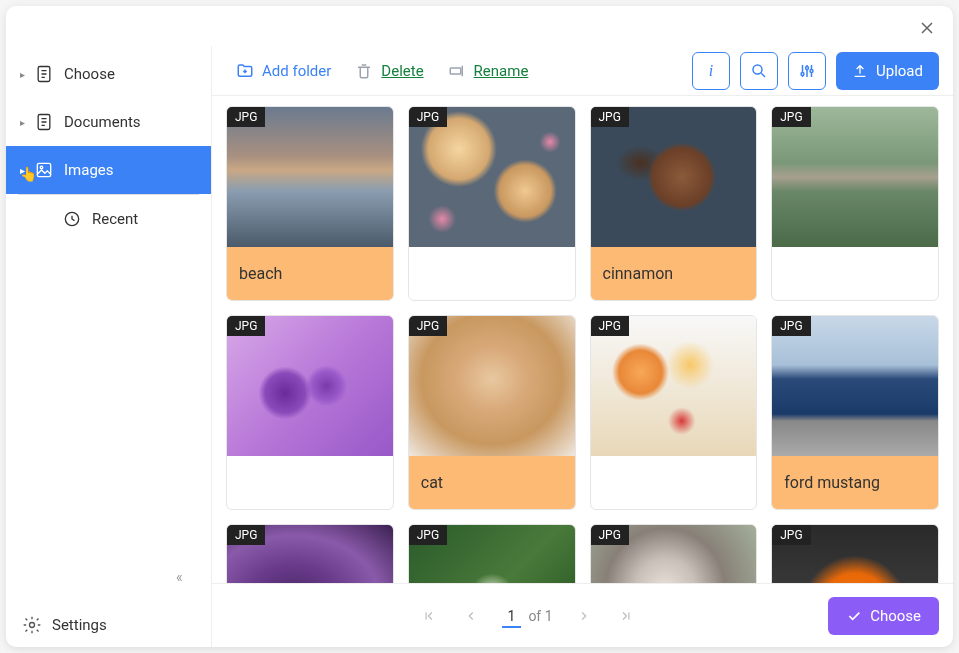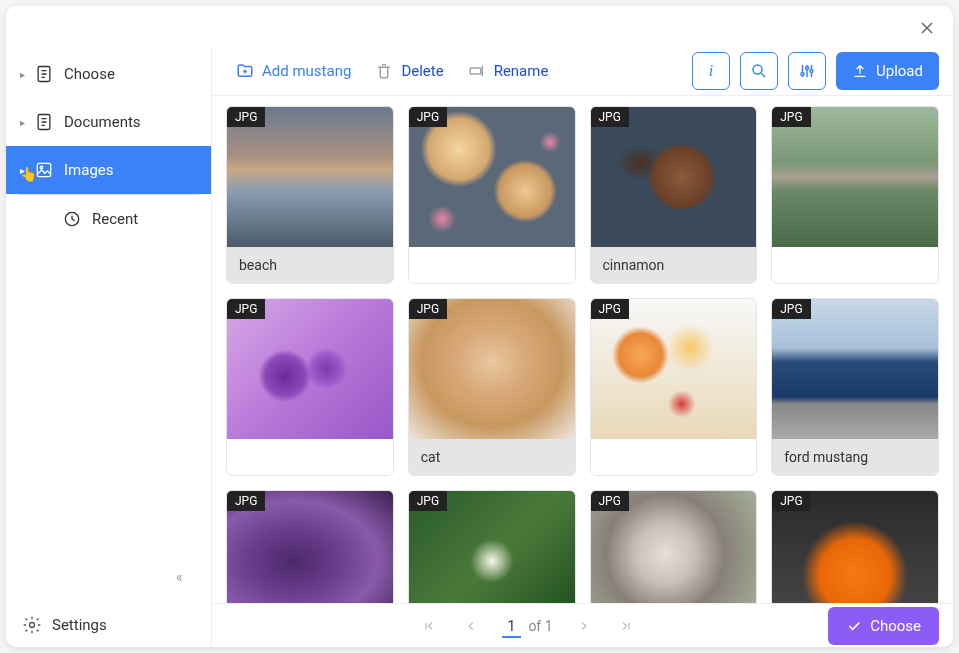--- a/index.html
+++ b/index.html
@@ -14,32 +14,32 @@
 .tree-item .caret { width:10px; font-size:10px; color:#888; margin-right:4px; }
 .tree-item.active .caret { color:#fff; }
 .tree-item .ticon { width:20px; height:20px; margin-right:10px; display:flex; align-items:center; justify-content:center; }
 .tree-item.indent { padding-left:30px; border-top:1px solid #ddd; margin:0 12px;text-align:center; }
 .sb-footer { padding:12px 16px; }
 .collapse { color:#999; font-size:14px; padding:10px 0 18px 170px; cursor:pointer; }
 .settings-row { display:flex; align-items:center; gap:10px; color:#333; font-size:15px; cursor:pointer; }
 .main { flex:1; display:flex; flex-direction:column; overflow:hidden; }
 .toolbar { display:flex; align-items:center; height:50px; padding:0 14px; border-bottom:1px solid #eee; gap:4px; }
 .tbtn { display:flex; align-items:center; gap:8px; padding:6px 10px; border-radius:6px; cursor:pointer; font-size:15px; color:#3b82f6; }
-.tbtn.disabled { color:#1d4ed8; cursor:default; }
+.tbtn.disabled { color:#15803d; cursor:default;text-decoration:underline; }
 .tbtn .bicon { width:18px; height:18px; display:flex; align-items:center; justify-content:center; }
 .spacer { flex:1; }
 .sqbtn { width:38px; height:38px; border:1.5px solid #3b82f6; border-radius:6px; display:flex; align-items:center; justify-content:center; color:#3b82f6; cursor:pointer; margin-left:6px; font-weight:500; }
 .upload-btn { height:38px; padding:16px 16px; background:#3b82f6; color:#fff; border-radius:6px; display:flex; align-items:center; gap:8px; cursor:pointer; margin-left:6px; font-size:15px; }
 .grid-wrap { flex:1; overflow-y:auto; padding:10px 14px 0 14px; }
 .grid { display:grid; grid-template-columns:repeat(4,1fr); gap:14px; }
 .card { border:1px solid #e5e5e5; border-radius:6px; overflow:hidden; cursor:pointer; background:#fff; }
 .thumb { height:140px; position:relative; display:flex; align-items:center; justify-content:center; }
 .badge { position:absolute; top:0; left:0; background:#222; color:#fff; font-size:12px; padding:3px 8px; }
-.caption { padding:10px 12px; font-size:14px; color:#333; background:#e5e5e5; }
-.footer { height:44px; border-top:1px solid #eee; display:flex; align-items:center; padding:0 14px; }
+.caption { padding:17px 12px; font-size:16px; color:#333; background:#fdba74; }
+.footer { height:64px; border-top:1px solid #eee; display:flex; align-items:center; padding:0 14px; }
 .pager { flex:1; display:flex; align-items:center; justify-content:center; gap:20px; color:#888; font-size:14px; }
 .pager .pg { cursor:pointer; padding:4px; }
 .pager .pgnum { color:#333; border-bottom:2px solid #3b82f6; padding:0 6px 2px; }
 .choose { background:#8b5cf6; color:#fff; height:38px; padding:0 18px; border-radius:6px; display:flex; align-items:center; gap:8px; cursor:pointer; font-size:15px; }
 svg { display:block; }
 .cursor-hand { position:absolute; left:14px; top:160px; font-size:14px; pointer-events:none; }
 
 
 .th-beach { background:linear-gradient(180deg,#6b7a8f 0%,#a89080 35%,#c9a884 45%,#8a9db0 60%,#4a5a6a 100%); }
 .th-cake { background:radial-gradient(circle at 30% 30%,#f5d5a0 0%,#d4a870 20%,transparent 25%),radial-gradient(circle at 70% 60%,#f0c890 0%,#c89860 18%,transparent 22%),radial-gradient(circle at 20% 80%,#e888a8 0%,transparent 8%),radial-gradient(circle at 85% 25%,#e888a8 0%,transparent 6%),#5a6878; }
@@ -126,21 +126,21 @@
 
     <div class="main">
       <div class="toolbar">
         <div class="tbtn">
           <span class="bicon">
             <svg width="18" height="18" viewBox="0 0 24 24" fill="none" stroke="#3b82f6" stroke-width="2">
                 <path d="M3 6a2 2 0 0 1 2-2h4l2 2h8a2 2 0 0 1 2 2v9a2 2 0 0 1-2 2H5a2 2 0 0 1-2-2V6z"></path>
                 <path d="M12 10v5M9.5 12.5h5"></path>
               </svg>
           </span>
-          <span>Add mustang</span>
+          <span>Add folder</span>
         </div>
         <div class="tbtn disabled">
           <span class="bicon">
             <svg width="18" height="18" viewBox="0 0 24 24" fill="none" stroke="#9ca3af" stroke-width="2">
                 <path d="M4 7h16M9 4h6M7 7v12a2 2 0 0 0 2 2h6a2 2 0 0 0 2-2V7"></path>
               </svg>
           </span>
           <span>Delete</span>
         </div>
         <div class="tbtn disabled">

